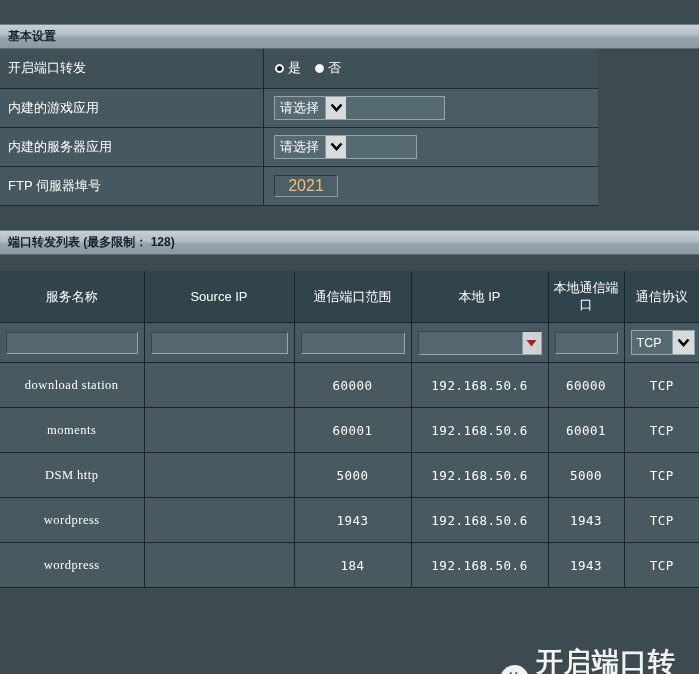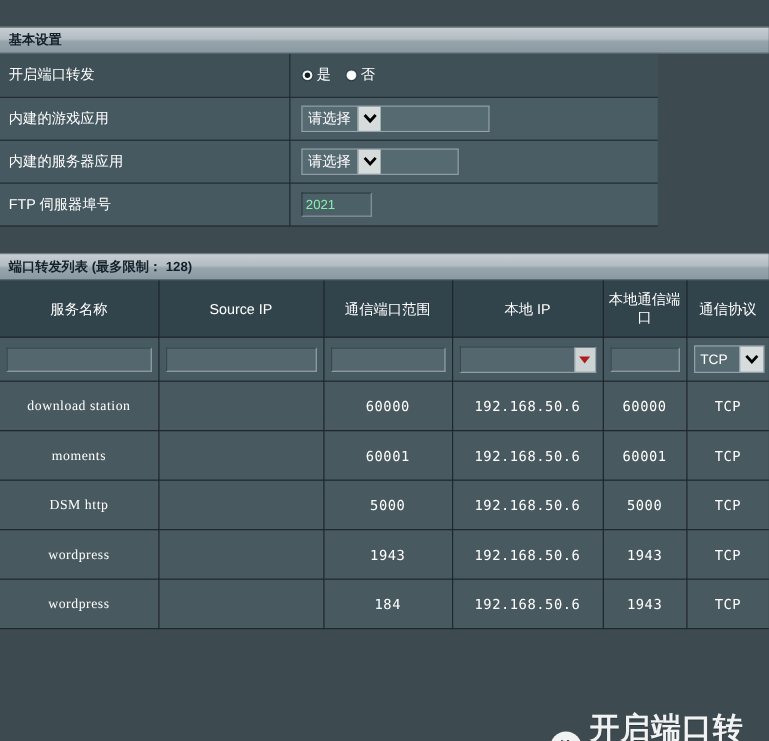--- a/index.html
+++ b/index.html
@@ -102,32 +102,34 @@
 
   
   .txtinput{
     width:64px;height:22px;
     background:#4c6068;
     border-top:1px solid #2b373d;
     border-left:1px solid #2b373d;
     border-right:1px solid #8f9ca3;
     border-bottom:1px solid #8f9ca3;
     box-sizing:border-box;
-    color:#86efac;
+    color:#fdba74;
     font-family:"Liberation Sans", sans-serif;
-    font-size:12px;
+    font-size:16px;
     padding:0 3px;
     outline:none;
+    text-align:center;
   }
 
   
   .fwd{
     width:699px;
     border-collapse:collapse;
     table-layout:fixed;
+    margin-top:16px;
   }
   .fwd th,.fwd td{
     padding:0;margin:0;
     border-right:1px solid #1b2428;
     border-bottom:1px solid #1b2428;
     box-sizing:border-box;
   }
   .fwd th:last-child,.fwd td:last-child{border-right:none;}
   .fwd thead th{
     height:52px;

